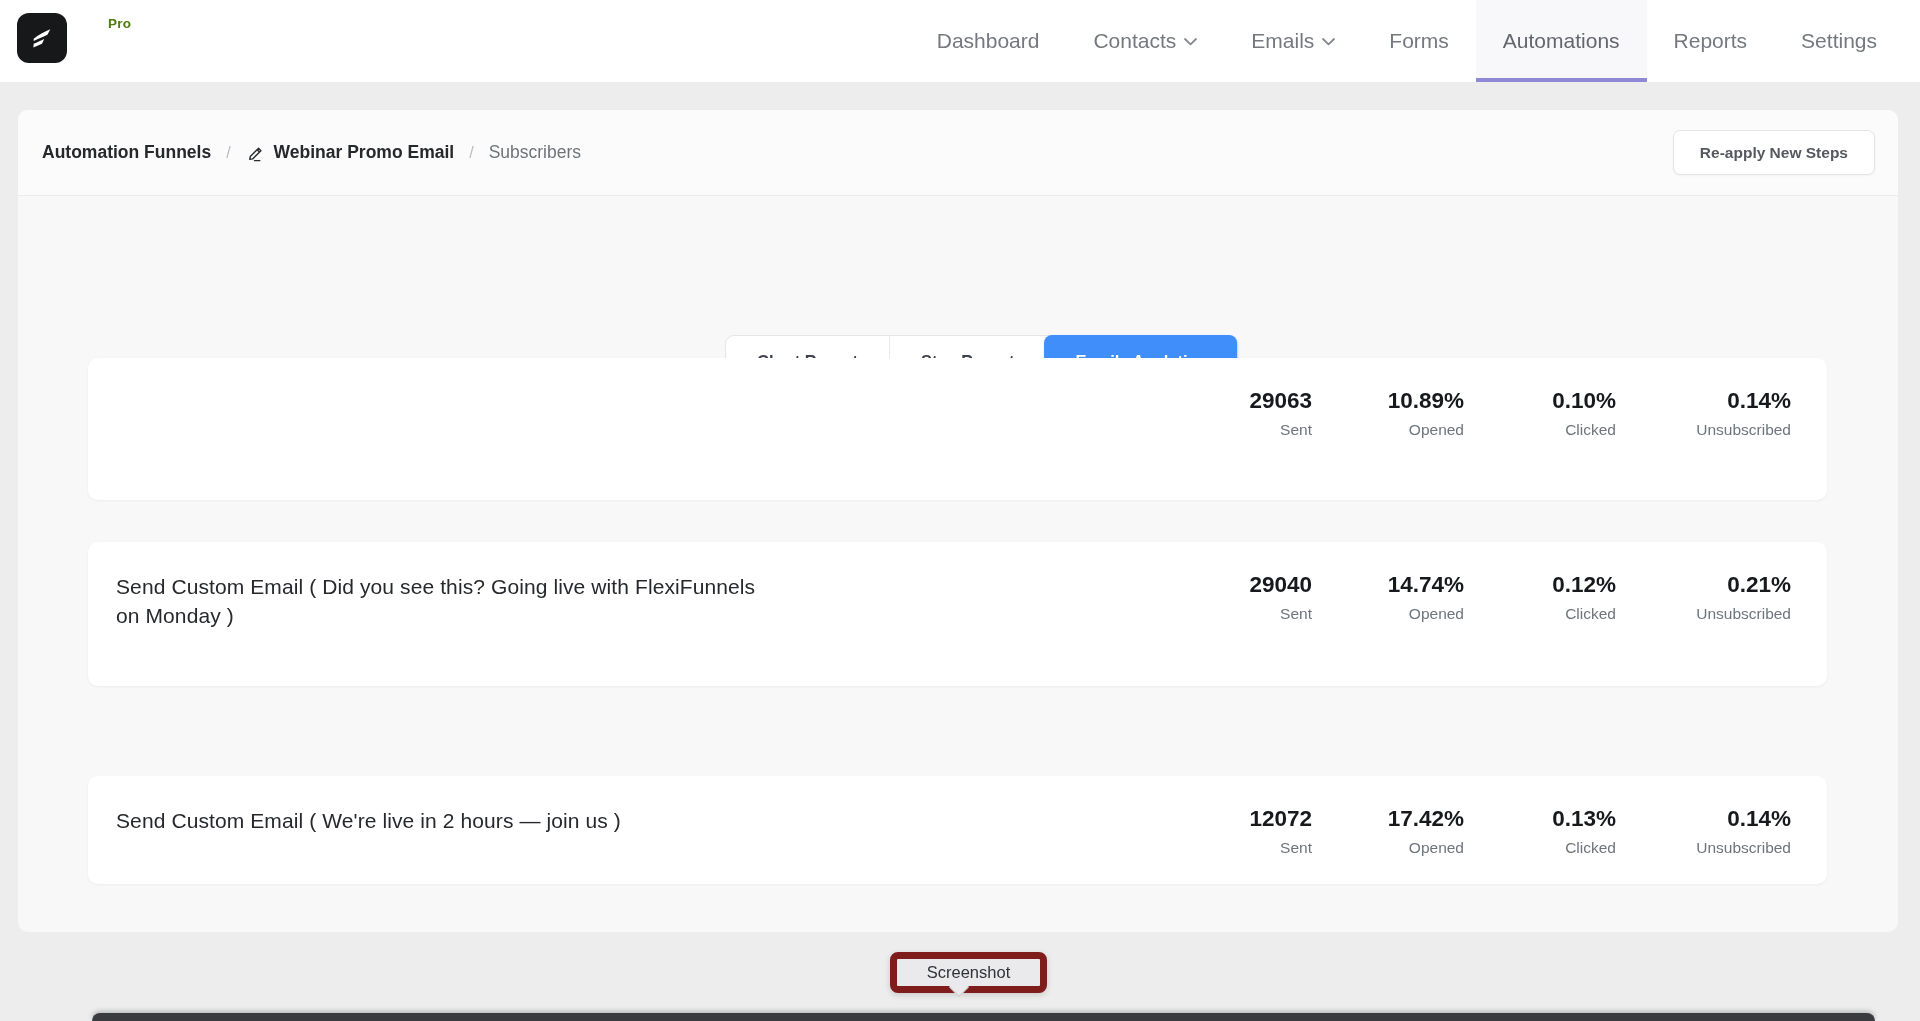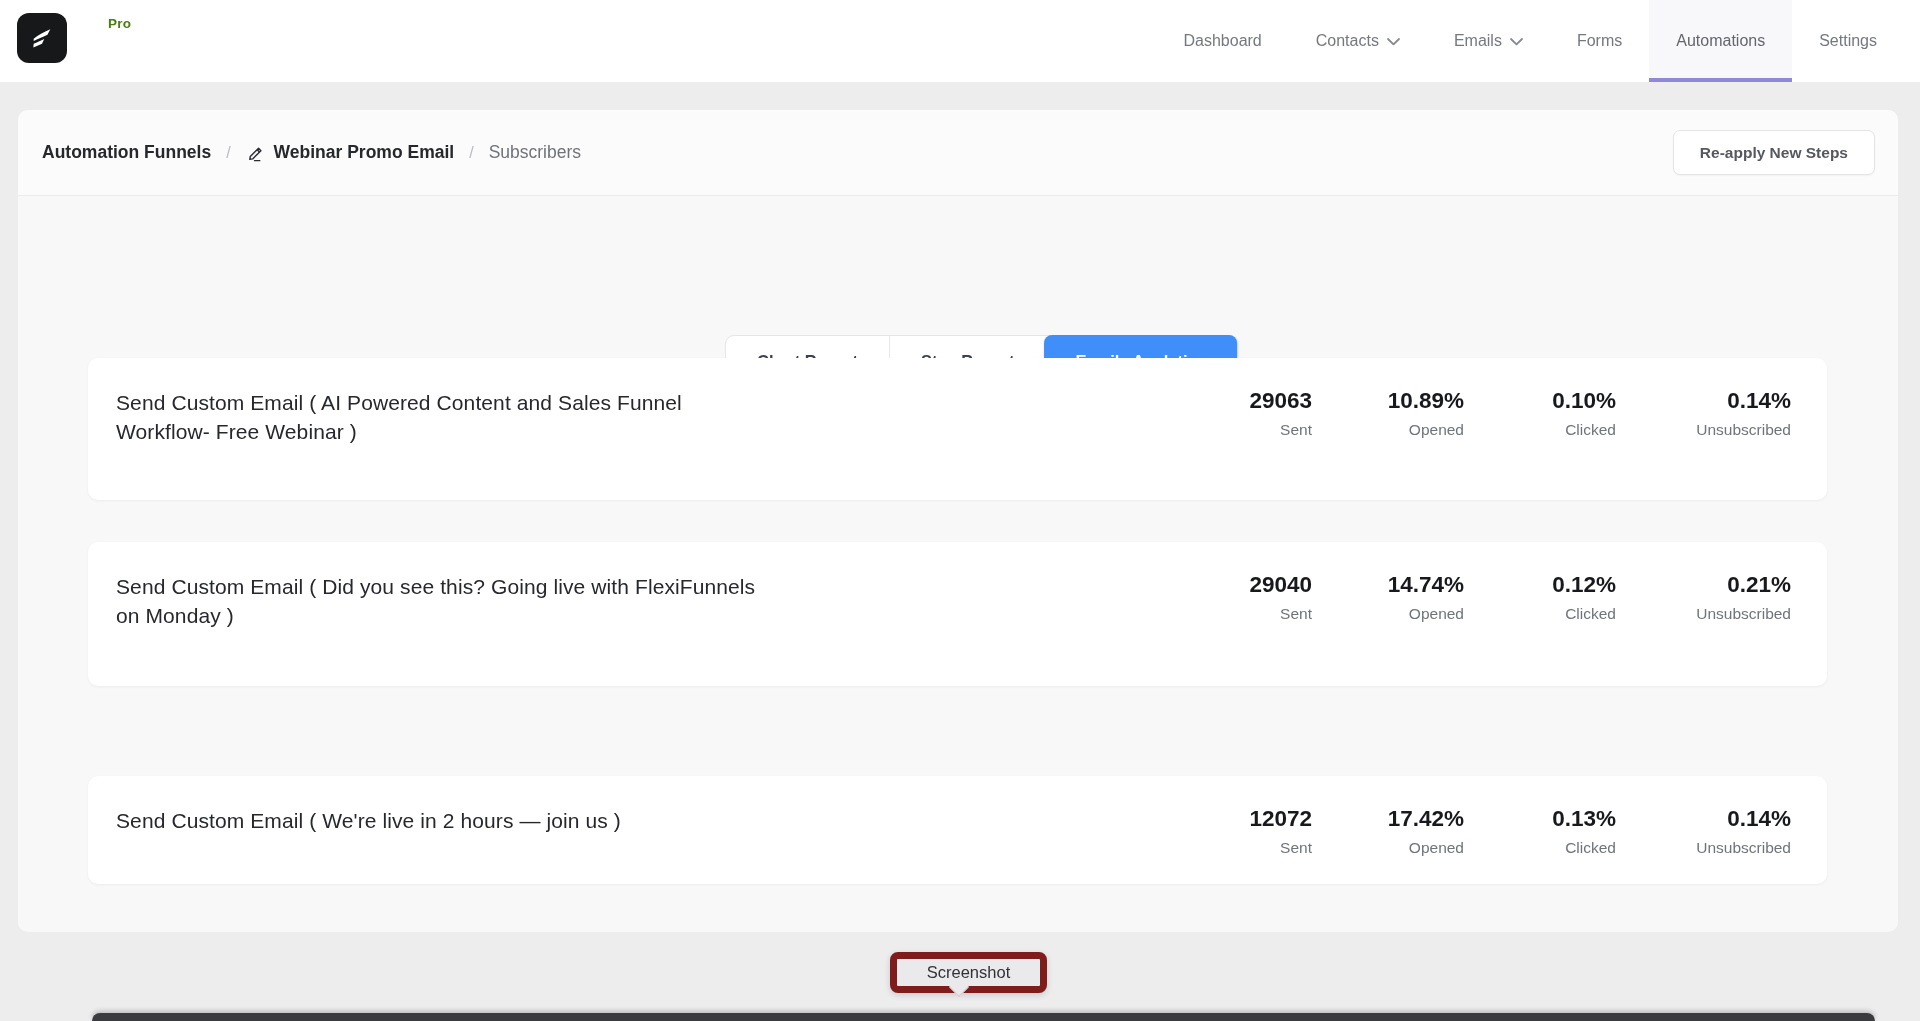--- a/index.html
+++ b/index.html
@@ -26,21 +26,21 @@
     position:absolute; left:76px; top:16px;
     font-size:13.5px; font-weight:600; color:#4d7c0f; letter-spacing:.2px;margin-left:32px;
   }
   .nav-items {
     position:absolute; right:16px; top:0; height:82px;
     display:flex; align-items:stretch;
   }
   .nav-item {
     display:flex; align-items:center; gap:8px;
     padding:0 27px; height:82px;
-    font-size:16px; color:#74787f; cursor:pointer; white-space:nowrap;
+    font-size:21px; color:#74787f; cursor:pointer; white-space:nowrap;
   }
   .nav-item.active {
     background:#f8f8fb; color:#63666c;
     border-bottom:4px solid #8f88d5;
     padding-top:4px;
   }
   .chev { display:inline-flex; margin-top:2px; }
 
   
   .page-panel {
@@ -157,20 +157,23 @@
         <svg width="13" height="8" viewBox="0 0 13 8">
             <path d="M1 1l5.5 5.3L12 1" fill="none" stroke="#84888f" stroke-width="1.8" stroke-linecap="round" stroke-linejoin="round"></path>
           </svg>
       </span>
     </div>
     <div class="nav-item">
       <span>Forms</span>
     </div>
     <div class="nav-item active">
       <span>Automations</span>
+    </div>
+    <div class="nav-item">
+      <span>Reports</span>
     </div>
     <div class="nav-item">
       <span>Settings</span>
     </div>
   </div>
 </div>
 
 <div class="page-panel">
 
   <div class="panel-header">
@@ -194,21 +197,20 @@
   </div>
 
   <div class="segmented">
     <div class="segment">Chart Report</div>
     <div class="segment">Step Report</div>
     <div class="segment active">Emails Analytics</div>
   </div>
 </div>
 
 <div class="card card-1">
-  <div class="card-title">Send Custom Email ( AI Powered Content and Sales Funnel Workflow- Free Webinar )</div>
   <div class="stats">
     <div class="stat">
       <div class="stat-value">29063</div>
       <div class="stat-label">Sent</div>
     </div>
     <div class="stat">
       <div class="stat-value">10.89%</div>
       <div class="stat-label">Opened</div>
     </div>
     <div class="stat">

